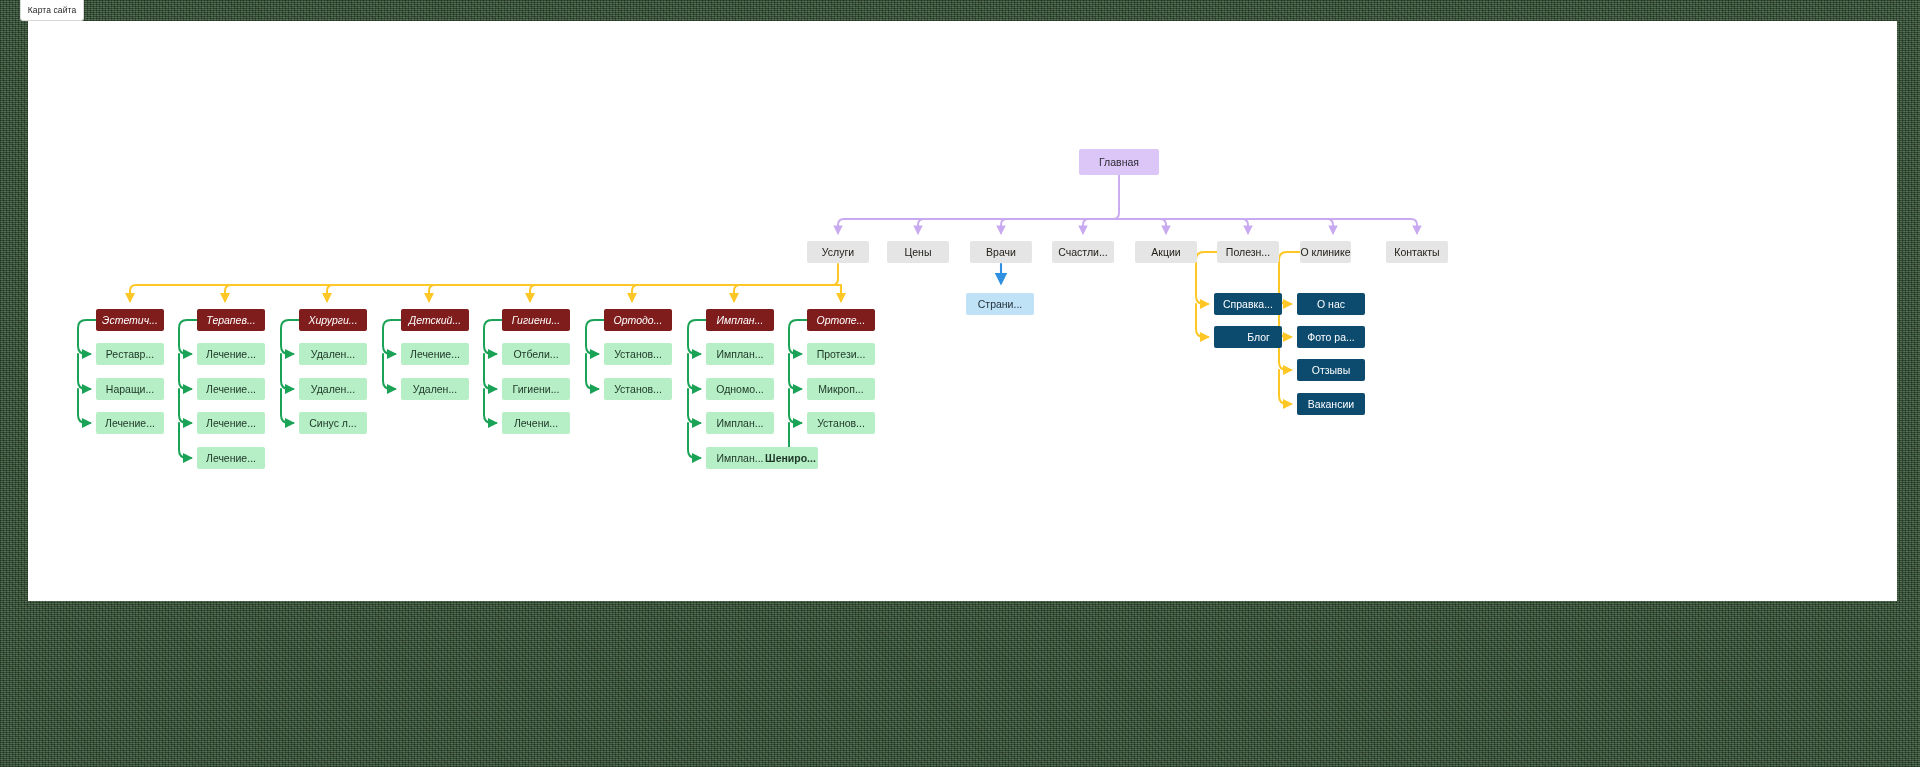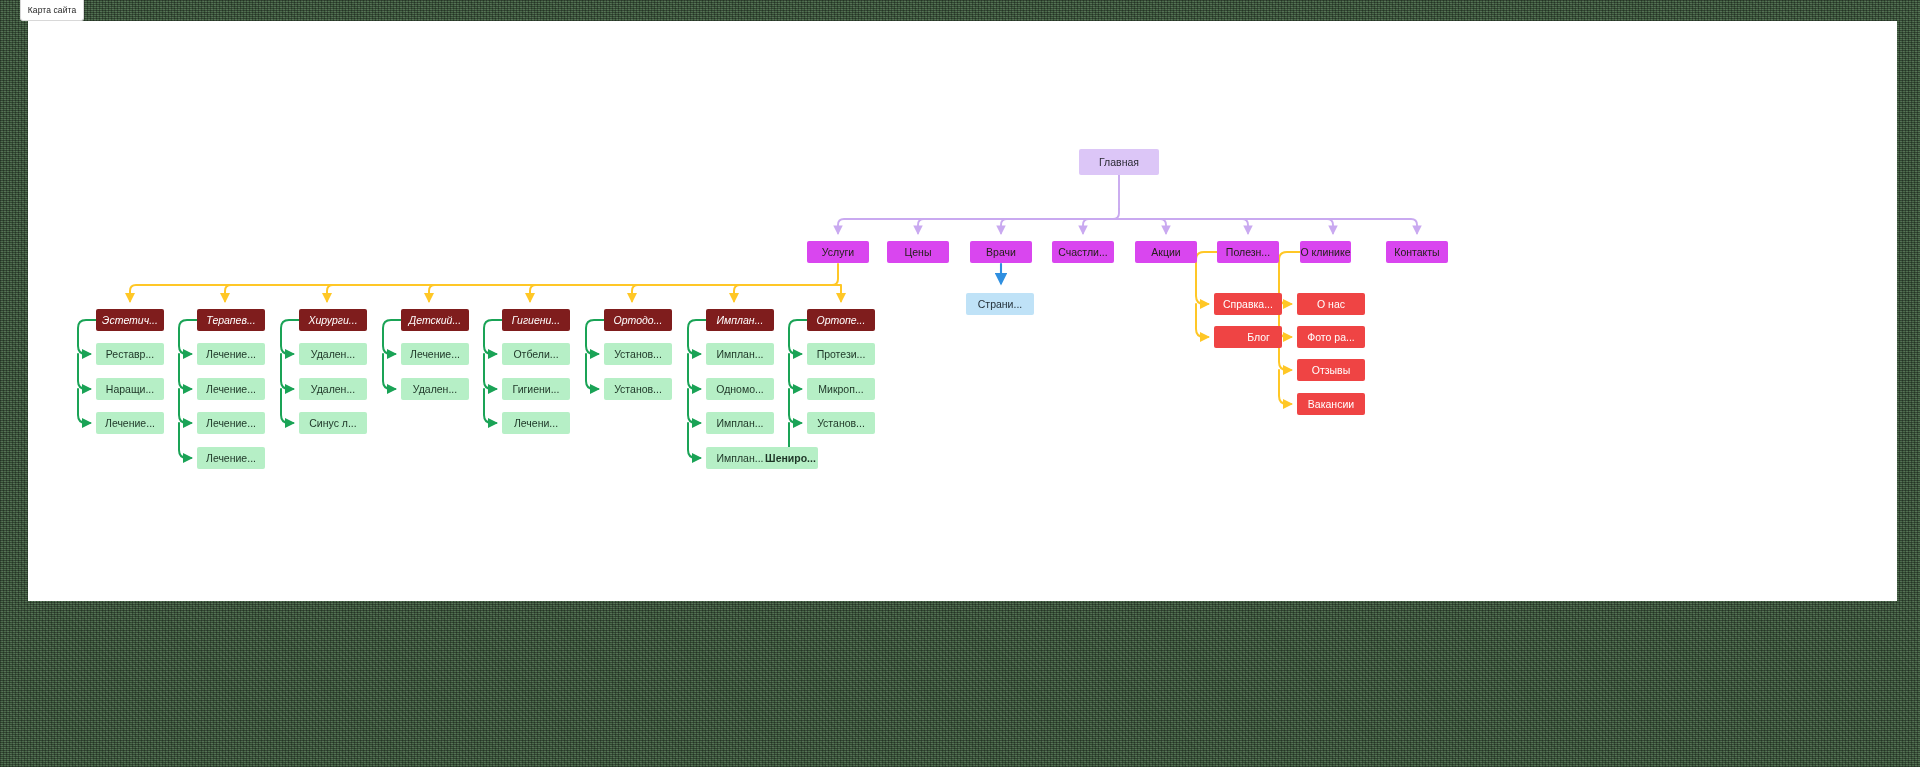--- a/index.html
+++ b/index.html
@@ -48,24 +48,24 @@
     position: absolute;
     display: flex; align-items: center; justify-content: center;
     font-size: 10.5px;
     line-height: 1;
     white-space: nowrap;
     border-radius: 2px;
     overflow: hidden;
     cursor: pointer;
   }
   .node.root      { background: #dcc6f7; color: #2a2a33; }
-  .node.lvl1      { background: #d946ef; color: #24211a; }
+  .node.lvl1      { background: #e5e5e5; color: #24211a; }
   .node.blue      { background: #bfe2f7; color: #24313a; }
   .node.cat       { background: #7f1d1d; color: #ffffff; font-style: italic; }
-  .node.leafdark  { background: #ef4444; color: #ffffff; }
+  .node.leafdark  { background: #0c4a6e; color: #ffffff; }
   .node.leaflight { background: #b6efc6; color: #1d3526; }
 </style>
 </head>
 <body>
 
 <div id="app-tab">
   <span>Карта сайта</span>
 </div>
 
 <div id="canvas">

